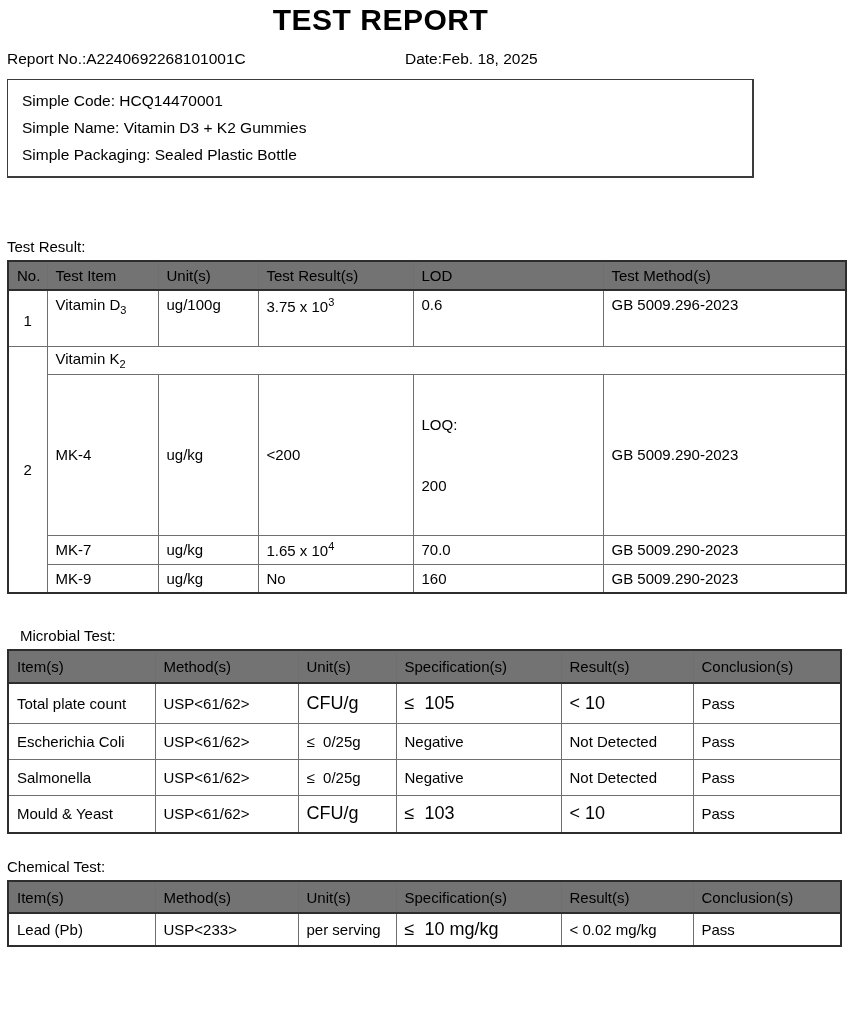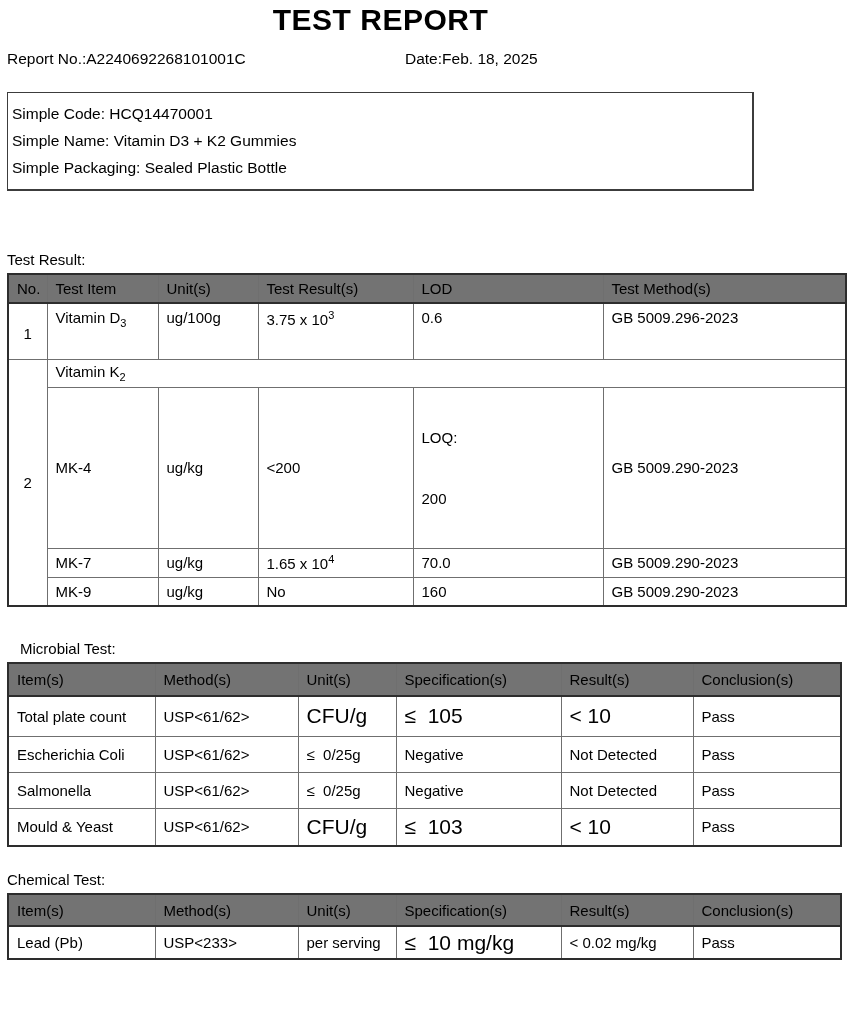--- a/index.html
+++ b/index.html
@@ -9,23 +9,23 @@
     font-family:"Liberation Sans","DejaVu Sans",sans-serif;
   }
   .content-col{width:747px;}
   .page-title{
     margin:0;width:747px;text-align:center;
     font-size:30px;line-height:31px;font-weight:700;letter-spacing:0.5px;
   }
   .meta{position:relative;margin-top:15px;height:19px;font-size:15.5px;}
   .meta .date{position:absolute;left:398px;top:0;}
   .info-box{
-    margin-top:23px;width:747px;box-sizing:border-box;
+    margin-top:10px;width:747px;box-sizing:border-box;
     border:1px solid #3c3c3c;border-right-width:2px;border-bottom-width:2px;
-    padding:7px 10px 8px 4px;
+    padding:7px 10px 8px 14px;
   }
   .info-line{font-size:15.5px;line-height:27px;}
   .section-label{font-size:15px;line-height:18px;}
   .lbl-test{margin-top:60px;}
   .lbl-micro{margin-top:33px;margin-left:13px;}
   .lbl-chem{margin-top:24px;}
   table{border-collapse:collapse;table-layout:fixed;background:#fff;border:2px solid #2d2d2d;}
   .t1{width:838px;margin-top:4px;}
   .t2,.t3{width:833px;margin-top:4px;}
   th,td{
@@ -45,21 +45,21 @@
   sub,sup{font-size:11px;}
   
   .t2 thead tr{height:33px;}
   .t2 .mr0{height:40px;}
   .t2 .mr1,.t2 .mr2{height:36px;margin-left:20px;}
   .t2 .mr3{height:55px;}
   .t2 .mr4{height:38px;}
   
   .t3 thead tr{height:32px;}
   .t3 .cr0{height:33px;}
-  .lg{font-size:21px;}
+  .lg{font-size:18px;}
 </style>
 </head>
 <body>
 
 <div class="page">
 
   <h1 class="page-title">TEST REPORT</h1>
 
   <div class="meta content-col">
     <span><span>Report No.:</span><span>A2240692268101001C</span></span>

